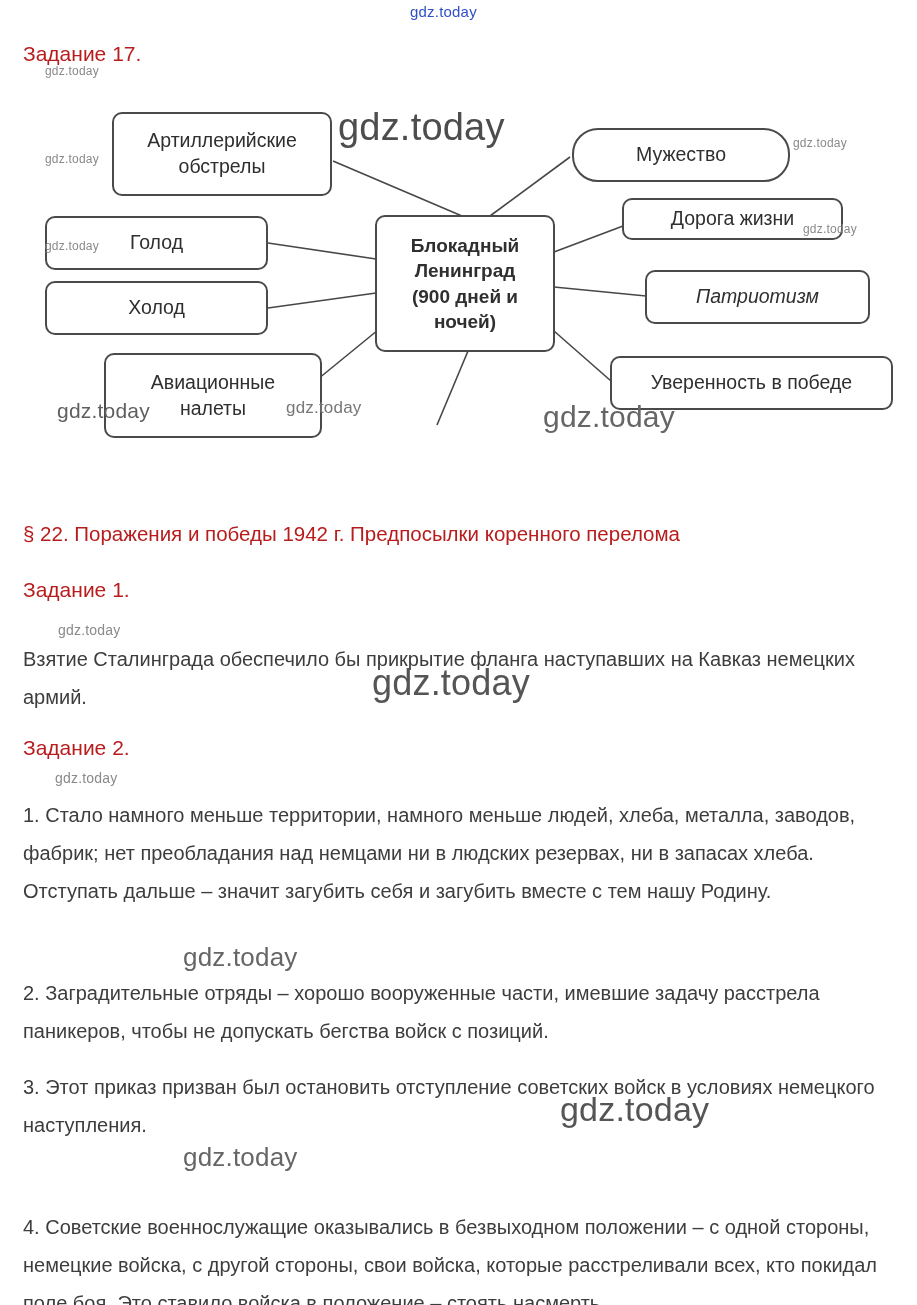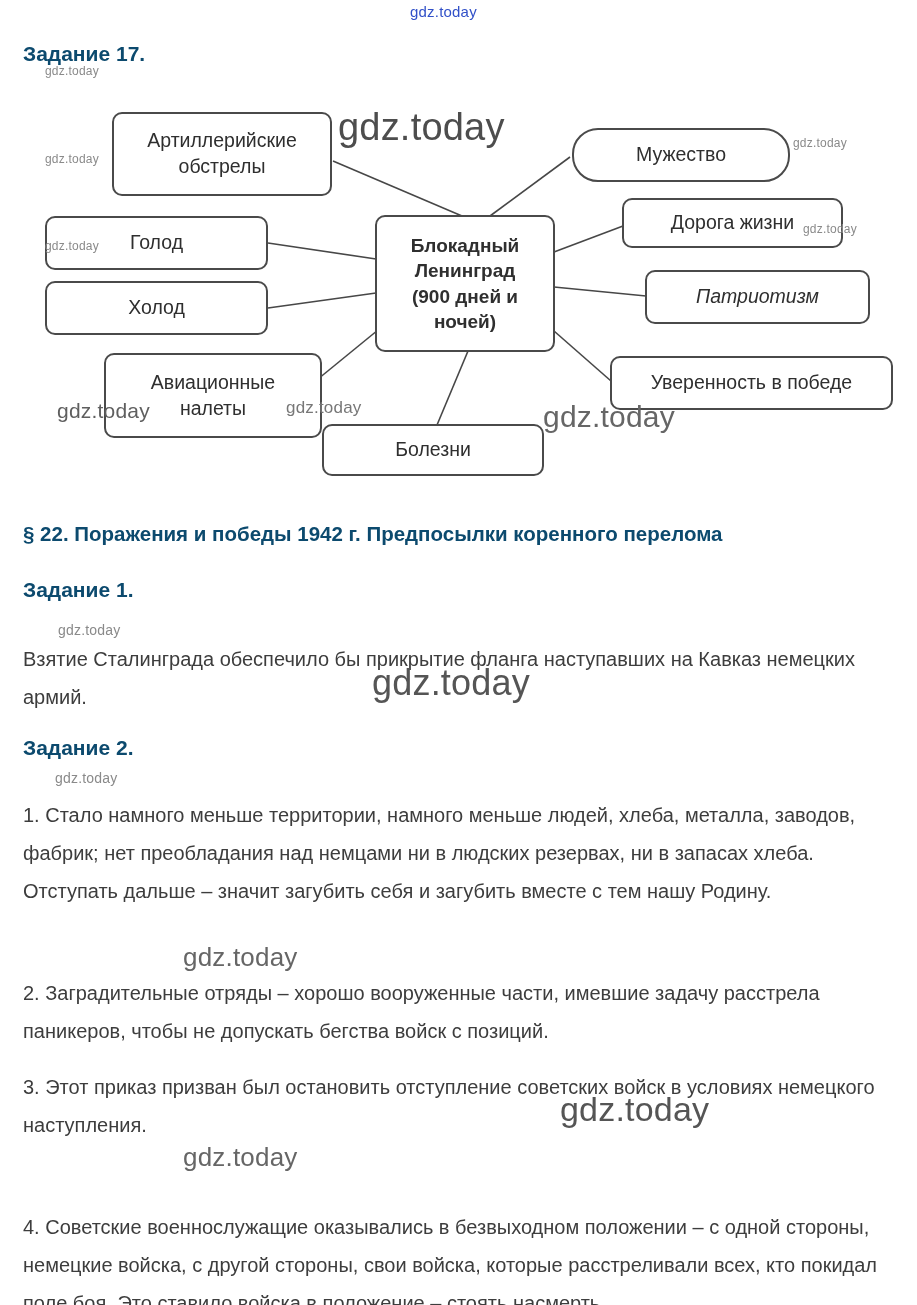--- a/index.html
+++ b/index.html
@@ -17,22 +17,22 @@
     display:flex; align-items:center; justify-content:center;
     text-align:center; font-size:19.5px; line-height:1.32;
     color:#2f2f2f; padding:4px 12px;
   }
   .box.center-box { font-weight:bold; font-size:19px; padding:4px 20px; }
   .wm {
     position:absolute; z-index:3; white-space:nowrap;
     color:#8a8a8a; font-size:13px; letter-spacing:0.2px;
   }
   .heading {
-    position:absolute; z-index:2; font-weight:bold;
-    font-size:21px; color:#0c4a6e; white-space:nowrap;
+    position:absolute; z-index:2; font-weight:normal;
+    font-size:21px; color:#b91c1c; white-space:nowrap;
   }
   .para {
     position:absolute; z-index:2; left:23px; width:872px;
     font-size:20px; line-height:38px; color:#3d3d3d;
   }
 </style>
 </head>
 <body>
 
 <div class="page">
@@ -52,27 +52,26 @@
       <line x1="646" y1="296" x2="554" y2="287"></line>
       <line x1="307" y1="388" x2="378" y2="330"></line>
       <line x1="611" y1="381" x2="554" y2="331"></line>
       <line x1="437" y1="425" x2="468" y2="351"></line>
     </g>
   </svg>
 
   <div class="box" style="left:112px; top:112px; width:220px; height:84px;">Артиллерийские обстрелы</div>
   <div class="box" style="left:572px; top:128px; width:218px; height:54px;border-radius:26px;">Мужество</div>
   <div class="box" style="left:45px; top:216px; width:223px; height:54px;">Голод</div>
-  <div class="box" style="left:622px; top:198px; width:221px; height:50px;">Дорога жизни</div>
+  <div class="box" style="left:622px; top:198px; width:221px; height:42px;">Дорога жизни</div>
   <div class="box center-box" style="left:375px; top:215px; width:180px; height:137px;">Блокадный Ленинград (900 дней и ночей)</div>
   <div class="box" style="left:45px; top:281px; width:223px; height:54px;">Холод</div>
   <div class="box" style="left:645px; top:270px; width:225px; height:54px;font-style:italic;">Патриотизм</div>
   <div class="box" style="left:104px; top:353px; width:218px; height:85px;">Авиационные налеты</div>
   <div class="box" style="left:610px; top:356px; width:283px; height:54px;">Уверенность в победе</div>
-  <div class="box" style="left:322px; top:424px; width:222px; height:52px;">Болезни</div>
 
   <div class="wm" style="left:338px; top:106px; font-size:38px; color:#4d4d4d;">gdz.today</div>
   <div class="wm" style="left:45px; top:152px; font-size:12px;">gdz.today</div>
   <div class="wm" style="left:793px; top:136px; font-size:12px;">gdz.today</div>
   <div class="wm" style="left:45px; top:239px; font-size:12px;">gdz.today</div>
   <div class="wm" style="left:803px; top:222px; font-size:12px;">gdz.today</div>
   <div class="wm" style="left:57px; top:399px; font-size:21px; color:#5f5f5f;">gdz.today</div>
   <div class="wm" style="left:286px; top:398px; font-size:17px; color:#777777;">gdz.today</div>
   <div class="wm" style="left:543px; top:400px; font-size:30px; color:#666666;">gdz.today</div>
 

